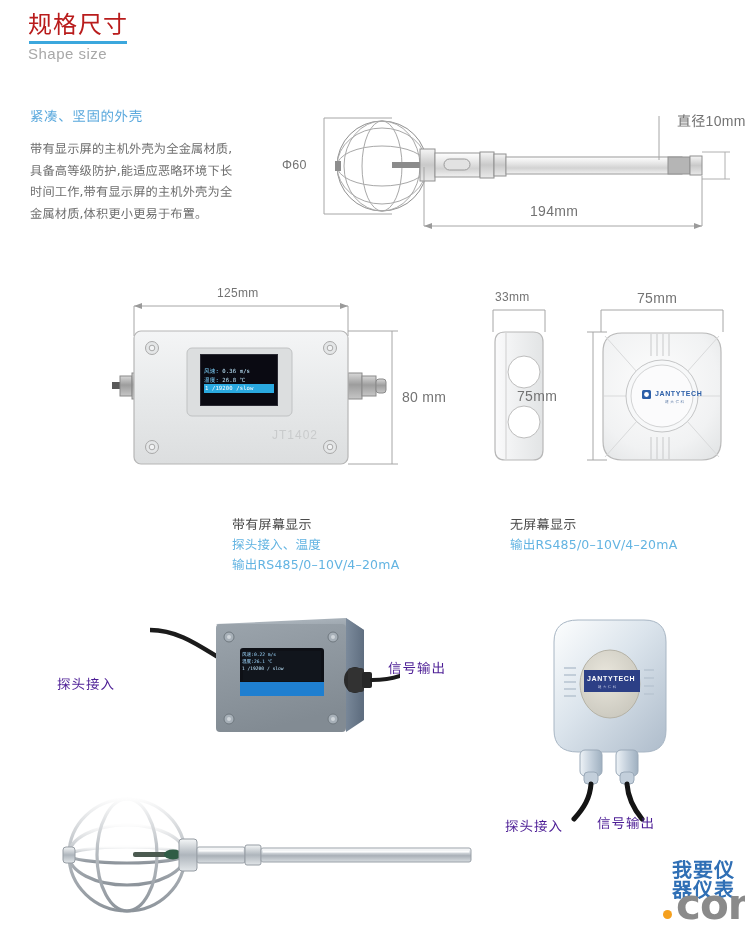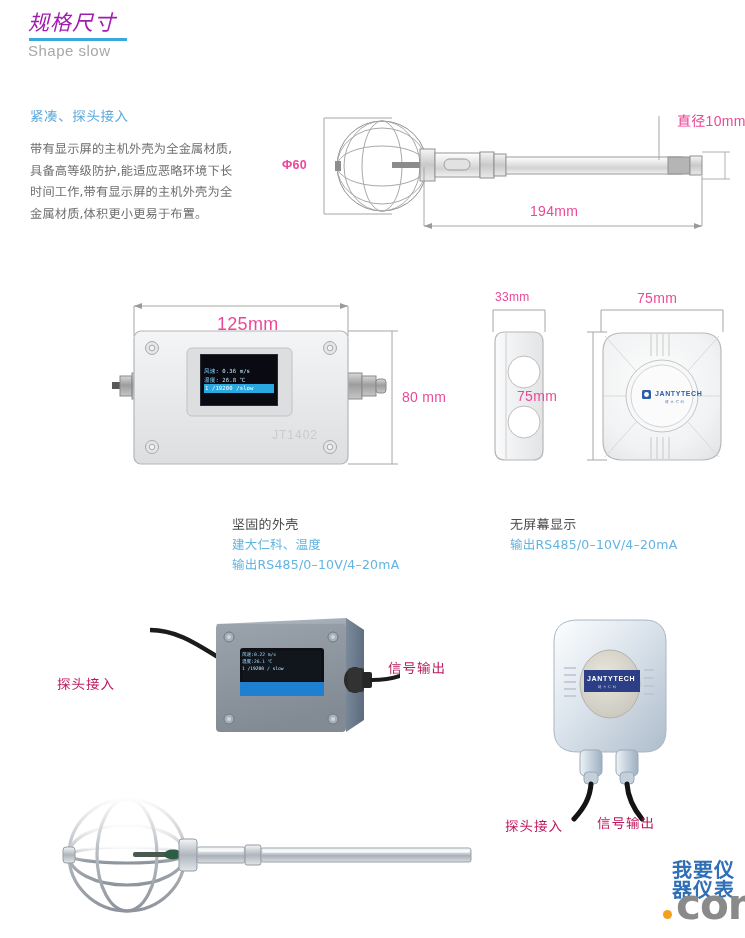--- a/index.html
+++ b/index.html
@@ -9,23 +9,22 @@
     background:#ffffff;
     font-family:"Liberation Sans","DejaVu Sans",sans-serif;
     color:#4a4a4a;
     -webkit-font-smoothing:antialiased;
   }
   .abs{position:absolute;}
 
   
   #header{left:28px;top:12px;}
   #header .h-cn{
-    font-size:21px;color:#a21caf;letter-spacing:1px;line-height:1.1;
-    font-family:"DejaVu Sans","Liberation Sans",sans-serif;
-    font-style:italic;
+    font-size:24px;color:#b91c1c;letter-spacing:1px;line-height:1.1;
+    font-family:"DejaVu Sans","Liberation Sans",sans-serif;
   }
   #header .h-rule{
     width:98px;height:3px;background:#3ba7dd;margin:3px 0 1px 1px;
   }
   #header .h-en{
     font-size:15px;color:#a8a8a8;letter-spacing:.5px;line-height:1.2;
   }
 
   
   #intro{left:30px;top:105px;width:205px;}
@@ -33,21 +32,21 @@
     font-size:13.5px;color:#5ba9dd;letter-spacing:.6px;margin-bottom:14px;
     font-family:"DejaVu Sans","Liberation Sans",sans-serif;
   }
   #intro .i-body{
     font-size:12.2px;color:#6e6e6e;line-height:1.78;letter-spacing:.2px;
     font-family:"DejaVu Sans","Liberation Sans",sans-serif;
   }
 
   
   .dimtext{
-    font-size:12.5px;color:#ec4899;letter-spacing:.3px;white-space:nowrap;
+    font-size:12.5px;color:#737373;letter-spacing:.3px;white-space:nowrap;
     font-family:"Liberation Sans","DejaVu Sans",sans-serif;
   }
 
   
   #probe-drawing{left:282px;top:104px;width:455px;height:135px;}
   #probe-drawing svg{display:block;}
 
   
   #encl-drawing{left:112px;top:286px;width:350px;height:200px;}
   #encl-drawing svg{display:block;}
@@ -90,21 +89,21 @@
   
   #photo-plastic{left:540px;top:612px;width:140px;height:210px;}
   #photo-plastic svg{display:block;}
 
   
   #photo-probe{left:55px;top:795px;width:420px;height:120px;}
   #photo-probe svg{display:block;}
 
   
   .callout{
-    position:absolute;font-size:13.5px;color:#be185d;white-space:nowrap;
+    position:absolute;font-size:13.5px;color:#4c1d95;white-space:nowrap;
     letter-spacing:1px;
     font-family:"DejaVu Sans","Liberation Sans",sans-serif;
   }
   #callout-probe-in-left{left:57px;top:673px;}
   #callout-sig-out-left{left:388px;top:657px;}
   #callout-probe-in-right{left:505px;top:815px;}
   #callout-sig-out-right{left:597px;top:812px;}
 
   
   #watermark{left:382px;top:858px;width:355px;height:76px;}
@@ -130,25 +129,25 @@
     line-height:1;
     font-family:"DejaVu Sans","Liberation Sans",sans-serif;
   }
 </style>
 </head>
 <body>
 
 <div class="abs" id="header">
   <div class="h-cn">规格尺寸</div>
   <div class="h-rule"></div>
-  <div class="h-en">Shape slow</div>
+  <div class="h-en">Shape size</div>
 </div>
 
 <div class="abs" id="intro">
-  <div class="i-title">紧凑、探头接入</div>
+  <div class="i-title">紧凑、坚固的外壳</div>
   <div class="i-body">带有显示屏的主机外壳为全金属材质,具备高等级防护,能适应恶略环境下长时间工作,带有显示屏的主机外壳为全金属材质,体积更小更易于布置。</div>
 </div>
 
 <div class="abs" id="probe-drawing">
   <svg width="455" height="135" viewBox="0 0 455 135">
     <defs>
       <linearGradient id="shaftG" x1="0" y1="0" x2="0" y2="1">
         <stop offset="0%" stop-color="#ffffff"></stop>
         <stop offset="35%" stop-color="#e8e8e8"></stop>
         <stop offset="65%" stop-color="#d2d2d2"></stop>
@@ -193,21 +192,21 @@
 
     <line x1="377" y1="12" x2="377" y2="56" stroke="#a6a6a6" stroke-width="1"></line>
 
     <line x1="142" y1="63" x2="142" y2="122" stroke="#a6a6a6" stroke-width="1"></line>
     <line x1="420" y1="72" x2="420" y2="122" stroke="#a6a6a6" stroke-width="1"></line>
     <line x1="142" y1="122" x2="420" y2="122" stroke="#a6a6a6" stroke-width="1"></line>
     <polygon points="142,122 150,119 150,125" fill="#9a9a9a"></polygon>
     <polygon points="420,122 412,119 412,125" fill="#9a9a9a"></polygon>
   </svg>
 
-  <div class="abs dimtext" style="left:0px;top:54px;font-weight:bold;">Φ60</div>
+  <div class="abs dimtext" style="left:0px;top:54px;">Φ60</div>
   <div class="abs dimtext" style="left:395px;top:6px;font-size:14px;">直径10mm</div>
   <div class="abs dimtext" style="left:248px;top:99px;font-size:14px;">194mm</div>
 </div>
 
 <div class="abs" id="encl-drawing">
   <svg width="350" height="200" viewBox="0 0 350 200">
     <defs>
       <linearGradient id="boxG" x1="0" y1="0" x2="0" y2="1">
         <stop offset="0%" stop-color="#f4f5f6"></stop>
         <stop offset="50%" stop-color="#e7e9ea"></stop>
@@ -259,21 +258,21 @@
       <span>m/s</span>
     </div>
     <div class="lcd-row">
       <span class="lbl">温度:</span>
       <span>26.8</span>
       <span>℃</span>
     </div>
     <div class="lcd-row hl">1 /19200 /slow</div>
   </div>
 
-  <div class="abs dimtext" style="left:105px;top:0px;font-size:18px;margin-top:28px;">125mm</div>
+  <div class="abs dimtext" style="left:105px;top:0px;font-size:12px;">125mm</div>
   <div class="abs dimtext" style="left:290px;top:103px;font-size:14px;">80 mm</div>
   <div class="abs" style="left:160px;top:142px;font-size:12px;color:#c9cbcc;letter-spacing:1px;font-family:'Liberation Sans',sans-serif;">JT1402</div>
 </div>
 
 <div class="abs" id="side-drawing">
   <svg width="70" height="180" viewBox="0 0 70 180">
     <defs>
       <linearGradient id="sideG" x1="0" y1="0" x2="1" y2="0">
         <stop offset="0%" stop-color="#fbfbfc"></stop>
         <stop offset="40%" stop-color="#f0f1f2"></stop>
@@ -337,22 +336,22 @@
     <rect x="57" y="90" width="9" height="9" rx="1.5" fill="#2b5ea8"></rect>
     <circle cx="61.5" cy="94.5" r="2.4" fill="#ffffff"></circle>
   </svg>
   <div class="abs dimtext" style="left:52px;top:-10px;font-size:14px;">75mm</div>
   <div class="abs dimtext" style="left:-68px;top:88px;font-size:14px;">75mm</div>
   <div class="abs" style="left:70px;top:90px;font-size:7px;font-weight:bold;color:#2b5ea8;letter-spacing:.6px;font-family:'Liberation Sans',sans-serif;">JANTYTECH</div>
   <div class="abs" style="left:80px;top:99px;font-size:3.6px;color:#6a85ad;letter-spacing:1.6px;font-family:'DejaVu Sans',sans-serif;">建大仁科</div>
 </div>
 
 <div class="caption" id="caption-left">
-  <div class="c-dark">坚固的外壳</div>
-  <div class="c-blue">建大仁科、温度</div>
+  <div class="c-dark">带有屏幕显示</div>
+  <div class="c-blue">探头接入、温度</div>
   <div class="c-blue">输出RS485/0–10V/4–20mA</div>
 </div>
 
 <div class="caption" id="caption-right">
   <div class="c-dark">无屏幕显示</div>
   <div class="c-blue">输出RS485/0–10V/4–20mA</div>
 </div>
 
 <div class="abs" id="photo-metal">
   <svg width="250" height="150" viewBox="0 0 250 150">

